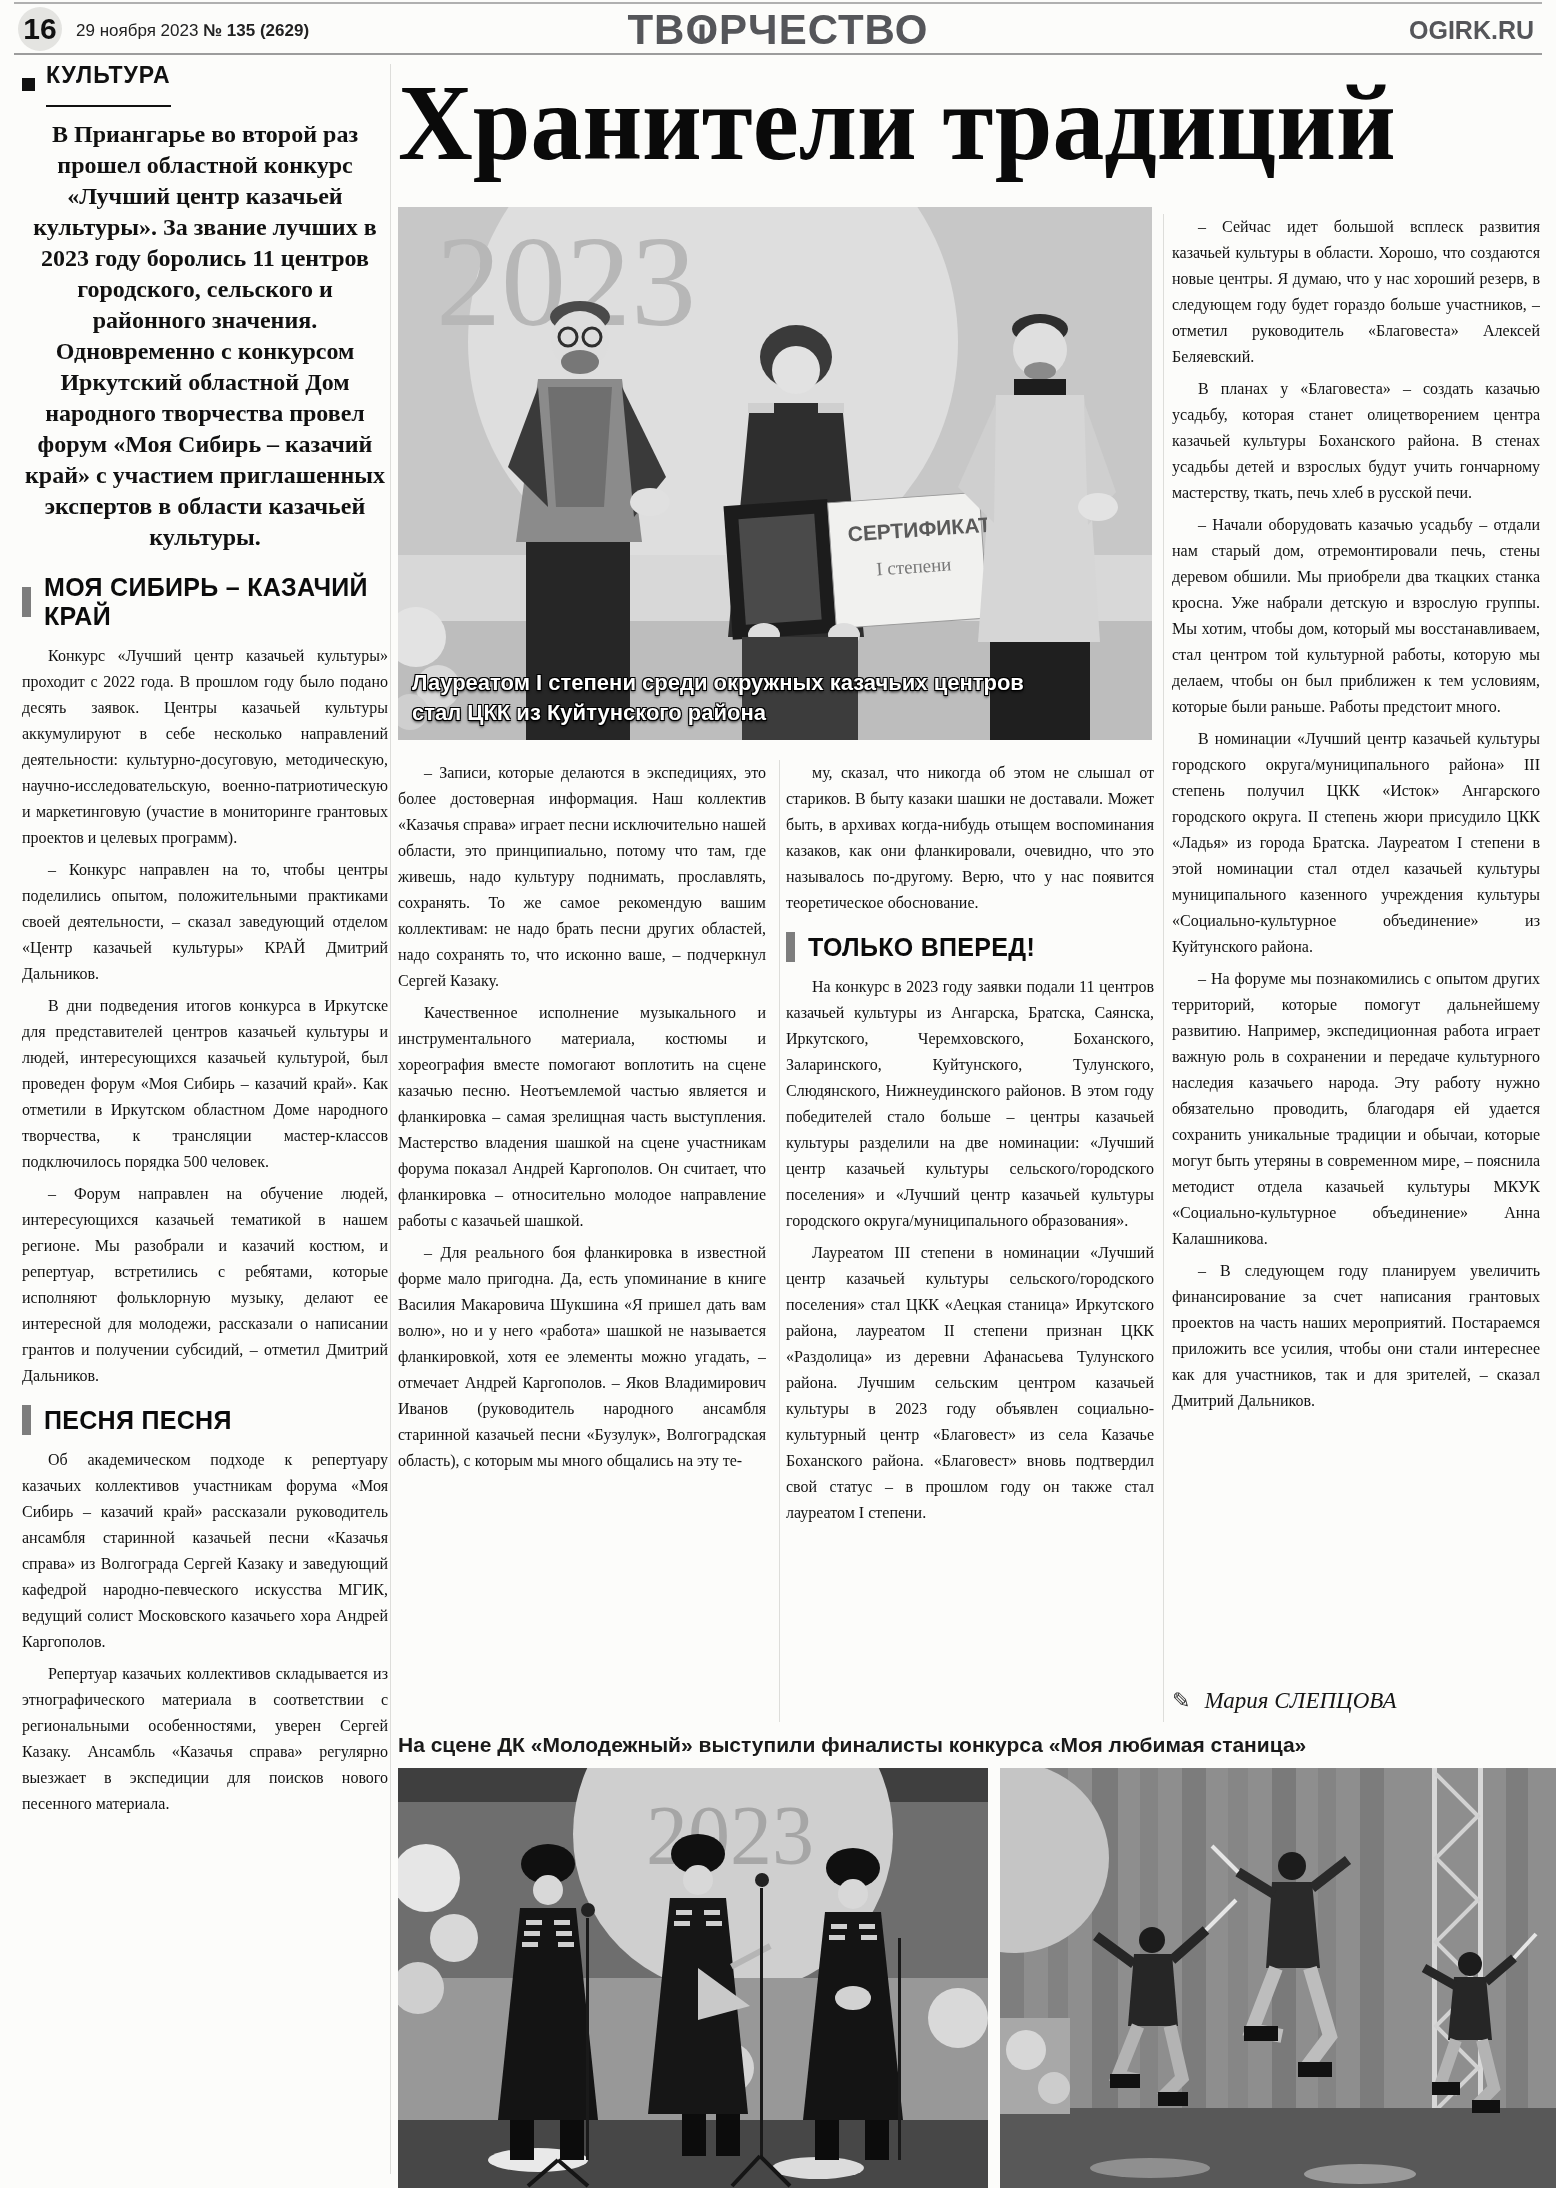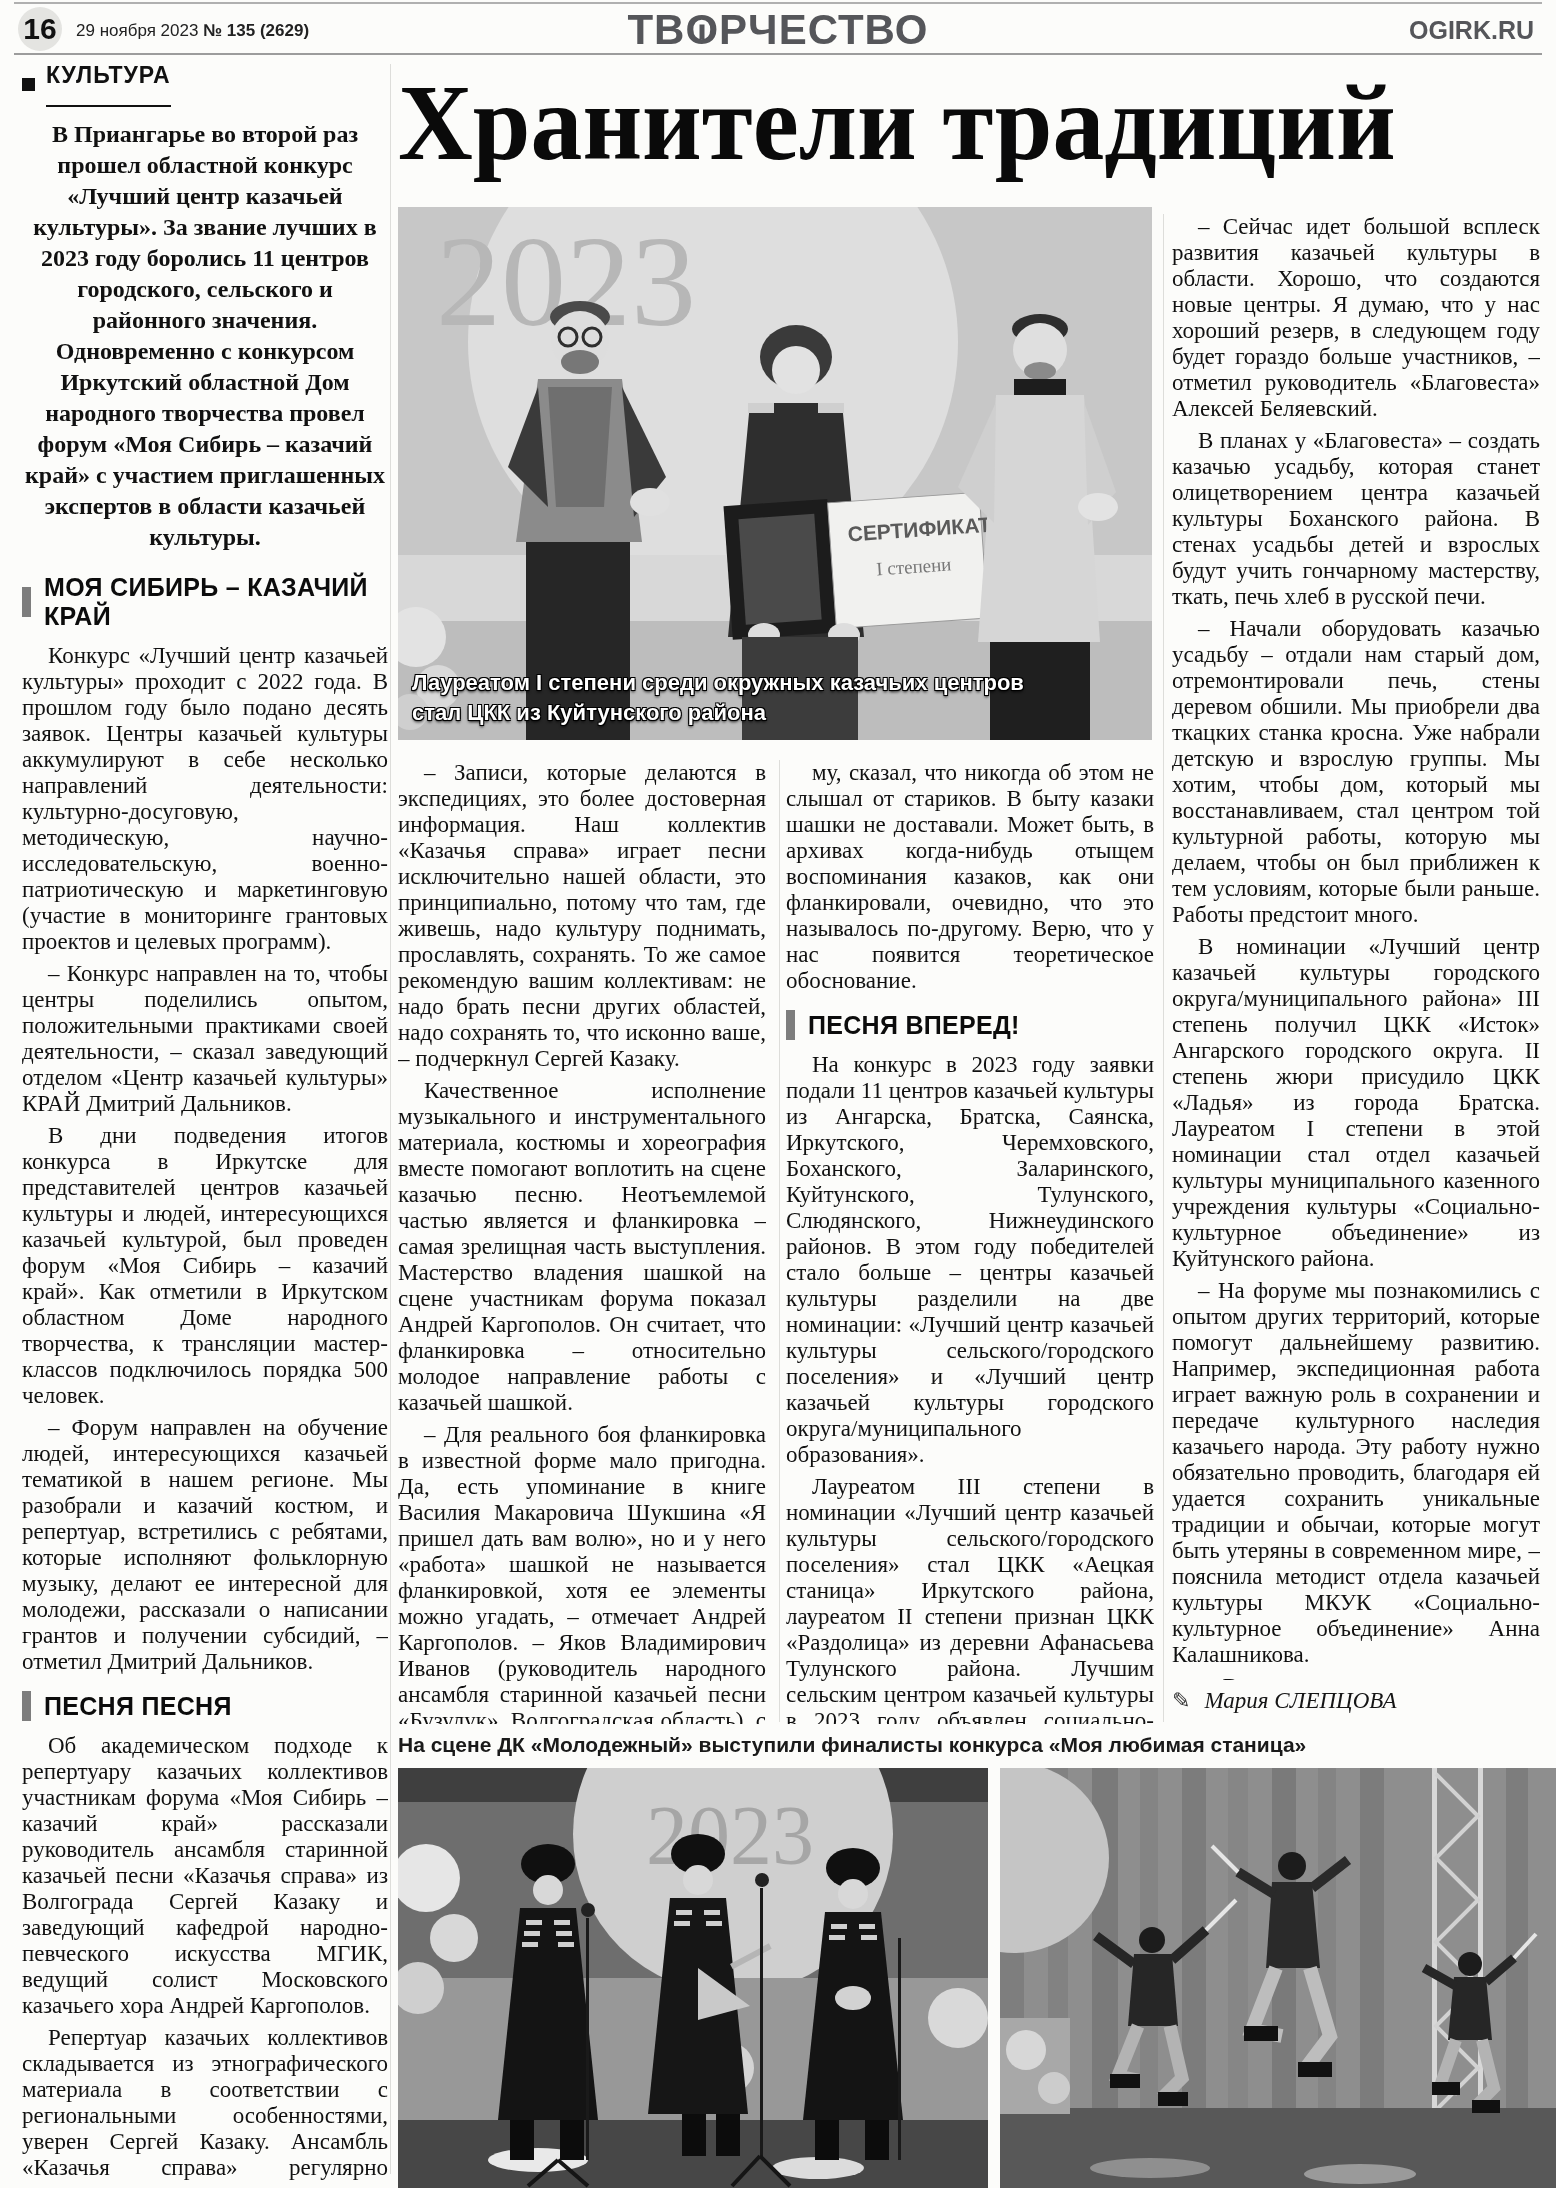--- a/index.html
+++ b/index.html
@@ -22,21 +22,21 @@
   
   .kicker{position:absolute;left:22px;top:66px;display:flex;align-items:center;gap:11px;}
   .kicker .sq{width:13px;height:13px;background:#111;}
   .kicker .lbl{font:bold 23px "Liberation Sans",sans-serif;letter-spacing:1px;
         border-bottom:2px solid #111;padding-bottom:16px;}
   .headline{position:absolute;left:398px;top:50px;width:1155px;height:152px;overflow:hidden;}
   .headline span{display:inline-block;white-space:nowrap;font:bold 108px/146px "Liberation Serif",serif;
         letter-spacing:0;transform:scaleX(.96);transform-origin:left top;color:#0a0a0a;}
   
   .col{position:absolute;overflow:hidden;}
-  .body-text p{margin:0 0 6px;font-size:23px;line-height:26px;text-align:justify;text-indent:26px;}
+  .body-text p{margin:0 0 6px;font-size:16px;line-height:26px;text-align:justify;text-indent:26px;}
   .lede{font:bold 24px/31px "Liberation Serif",serif;text-align:center;margin:12px 0 20px;}
   .sec-head{display:flex;align-items:center;gap:13px;margin:16px 0 12px;}
   .sec-head .bar{width:9px;height:30px;background:#7d7d7d;flex:0 0 auto;}
   .sec-head .txt{font:bold 25px "Liberation Sans",sans-serif;letter-spacing:.3px;color:#0c0c0c;}
   .vrule{position:absolute;width:1px;background:#ddddda;}
   
   .photo{position:absolute;overflow:hidden;background:#c9c9c9;}
   .photo svg{display:block;width:100%;height:100%;}
   .photo-caption{position:absolute;left:14px;bottom:12px;width:88%;
         font:bold 22px/30px "Liberation Sans",sans-serif;color:#fff;
@@ -156,21 +156,21 @@
   <div class="col body-text" style="left:398px;top:760px;width:368px;height:964px;">
     <p>– Записи, которые делаются в экспедициях, это более достоверная информация. Наш коллектив «Казачья справа» играет песни исключительно нашей области, это принципиально, потому что там, где живешь, надо культуру поднимать, прославлять, сохранять. То же самое рекомендую вашим коллективам: не надо брать песни других областей, надо сохранять то, что исконно ваше, – подчеркнул Сергей Казаку.</p>
     <p>Качественное исполнение музыкального и инструментального материала, костюмы и хореография вместе помогают воплотить на сцене казачью песню. Неотъемлемой частью является и фланкировка – самая зрелищная часть выступления. Мастерство владения шашкой на сцене участникам форума показал Андрей Каргополов. Он считает, что фланкировка – относительно молодое направление работы с казачьей шашкой.</p>
     <p>– Для реального боя фланкировка в известной форме мало пригодна. Да, есть упоминание в книге Василия Макаровича Шукшина «Я пришел дать вам волю», но и у него «работа» шашкой не называется фланкировкой, хотя ее элементы можно угадать, – отмечает Андрей Каргополов. – Яков Владимирович Иванов (руководитель народного ансамбля старинной казачьей песни «Бузулук», Волгоградская область), с которым мы много общались на эту те-</p>
   </div>
 
   <div class="col body-text" style="left:786px;top:760px;width:368px;height:964px;">
     <p>му, сказал, что никогда об этом не слышал от стариков. В быту казаки шашки не доставали. Может быть, в архивах когда-нибудь отыщем воспоминания казаков, как они фланкировали, очевидно, что это называлось по-другому. Верю, что у нас появится теоретическое обоснование.</p>
     <div class="sec-head">
       <span class="bar"></span>
-      <span class="txt">ПЕСНЯ ВПЕРЕД!</span>
+      <span class="txt">ТОЛЬКО ВПЕРЕД!</span>
     </div>
     <p>На конкурс в 2023 году заявки подали 11 центров казачьей культуры из Ангарска, Братска, Саянска, Иркутского, Черемховского, Боханского, Заларинского, Куйтунского, Тулунского, Слюдянского, Нижнеудинского районов. В этом году победителей стало больше – центры казачьей культуры разделили на две номинации: «Лучший центр казачьей культуры сельского/городского поселения» и «Лучший центр казачьей культуры городского округа/муниципального образования».</p>
     <p>Лауреатом III степени в номинации «Лучший центр казачьей культуры сельского/городского поселения» стал ЦКК «Аецкая станица» Иркутского района, лауреатом II степени признан ЦКК «Раздолица» из деревни Афанасьева Тулунского района. Лучшим сельским центром казачьей культуры в 2023 году объявлен социально-культурный центр «Благовест» из села Казачье Боханского района. «Благовест» вновь подтвердил свой статус – в прошлом году он также стал лауреатом I степени.</p>
   </div>
 
   <div class="col body-text" style="left:1172px;top:214px;width:368px;height:1466px;">
     <p>– Сейчас идет большой всплеск развития казачьей культуры в области. Хорошо, что создаются новые центры. Я думаю, что у нас хороший резерв, в следующем году будет гораздо больше участников, – отметил руководитель «Благовеста» Алексей Беляевский.</p>
     <p>В планах у «Благовеста» – создать казачью усадьбу, которая станет олицетворением центра казачьей культуры Боханского района. В стенах усадьбы детей и взрослых будут учить гончарному мастерству, ткать, печь хлеб в русской печи.</p>
     <p>– Начали оборудовать казачью усадьбу – отдали нам старый дом, отремонтировали печь, стены деревом обшили. Мы приобрели два ткацких станка кросна. Уже набрали детскую и взрослую группы. Мы хотим, чтобы дом, который мы восстанавливаем, стал центром той культурной работы, которую мы делаем, чтобы он был приближен к тем условиям, которые были раньше. Работы предстоит много.</p>
     <p>В номинации «Лучший центр казачьей культуры городского округа/муниципального района» III степень получил ЦКК «Исток» Ангарского городского округа. II степень жюри присудило ЦКК «Ладья» из города Братска. Лауреатом I степени в этой номинации стал отдел казачьей культуры муниципального казенного учреждения культуры «Социально-культурное объединение» из Куйтунского района.</p>

